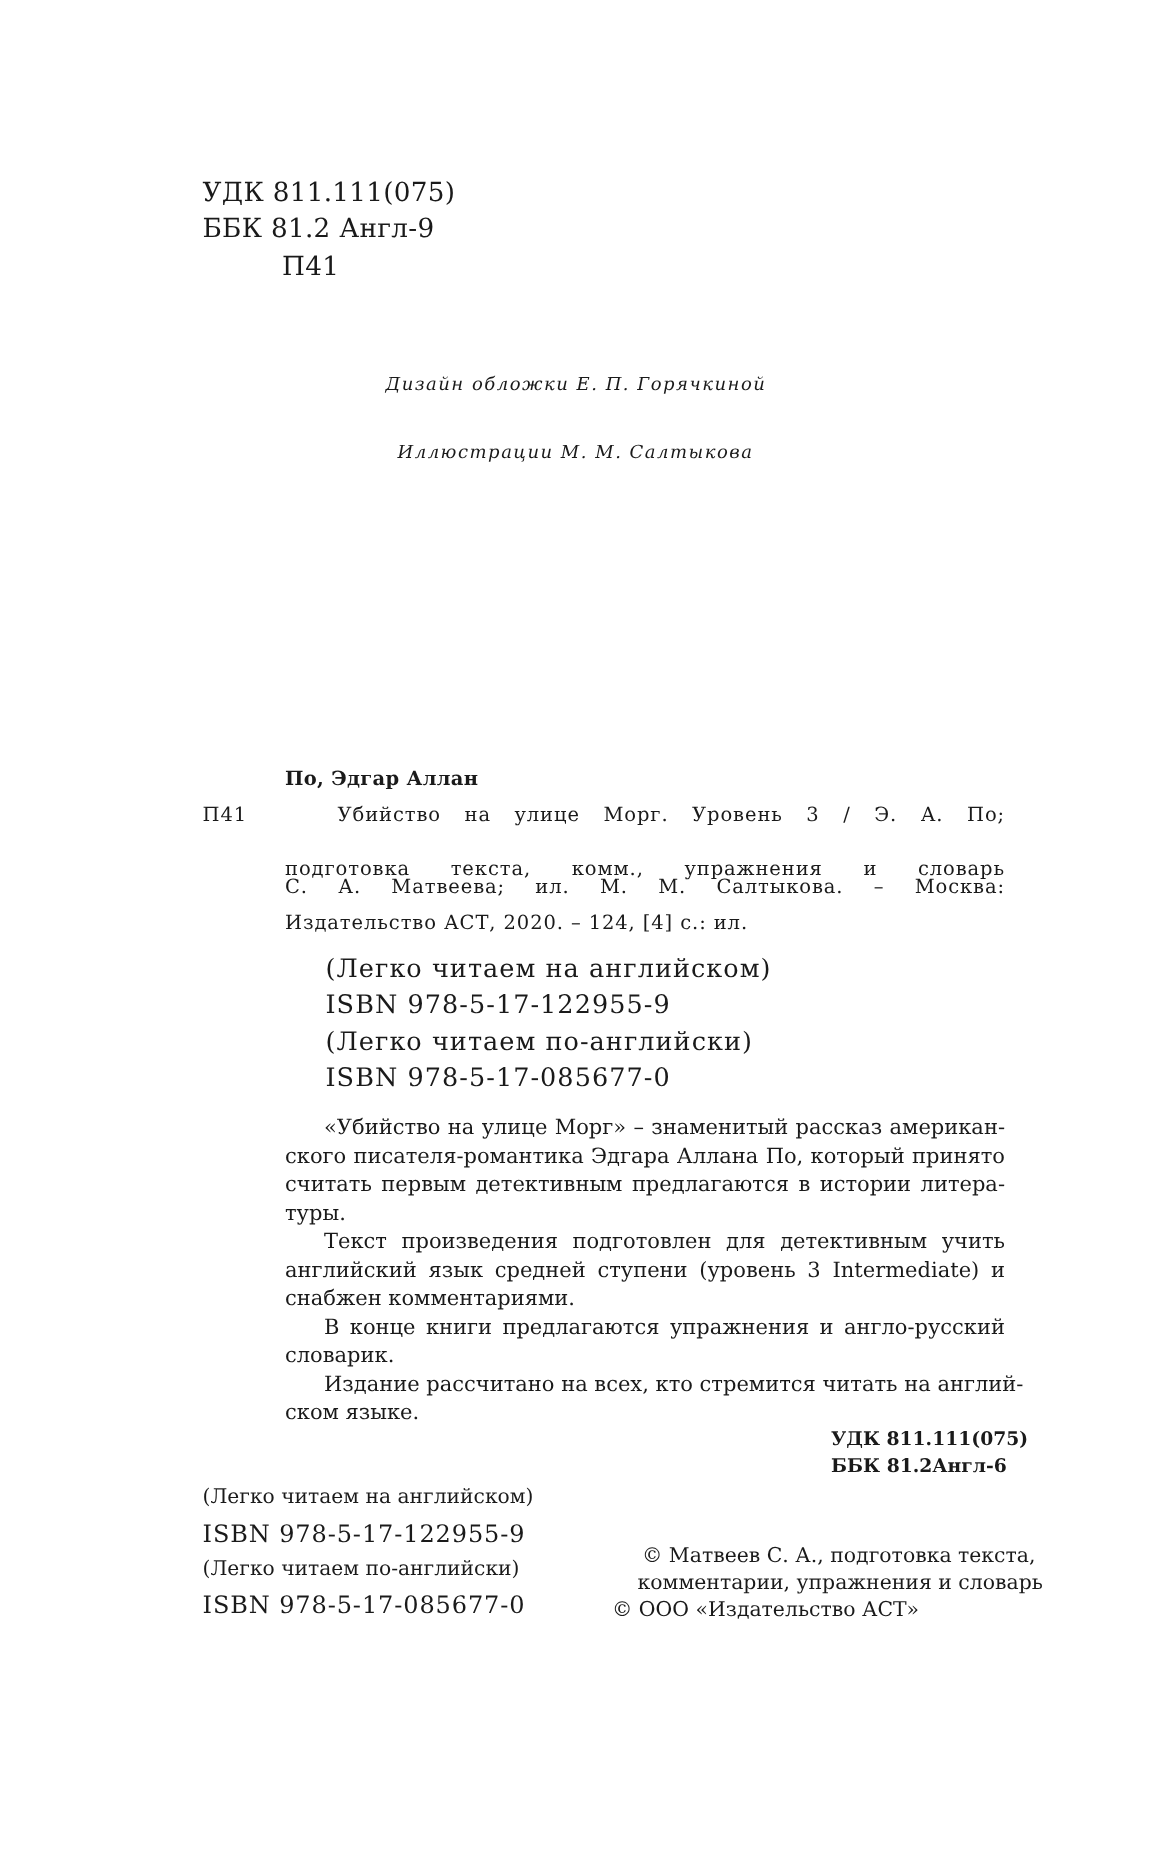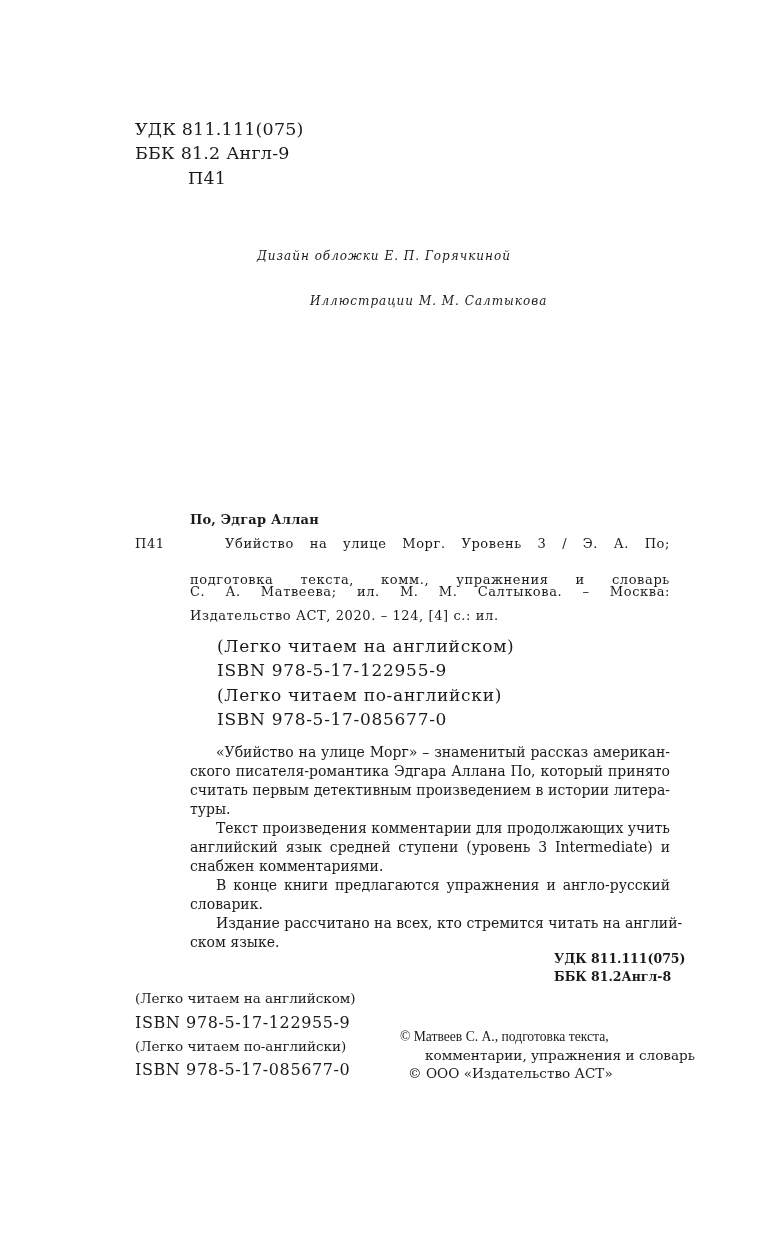--- a/index.html
+++ b/index.html
@@ -19,21 +19,21 @@
 
     
     .cls { font-size: 17.5px; line-height: 24px; letter-spacing: 0.2px; }
     #udk-top { left: 135px; top: 117px; }
     #bbk-top { left: 135px; top: 141px; }
     #p41-top { left: 188px; top: 166px; }
 
     
     .credit { font-style: italic; font-size: 12px; letter-spacing: 1px; }
     #credit-cover { left: 257px; top: 249px; }
-    #credit-illus { left: 265px; top: 294px; margin-left: 45px; }
+    #credit-illus { left: 265px; top: 294px; }
 
     
     .bib { font-size: 13px; line-height: 24px; letter-spacing: 0.6px; }
     #author { left: 190px; top: 508px; font-weight: bold; letter-spacing: 0.2px; }
     #p41-bib { left: 135px; top: 532px; }
     .bib-line { left: 190px; width: 480px; text-align: justify; text-align-last: justify; }
     #bib-1 { left: 225px; width: 445px; top: 532px; }
     #bib-2 { top: 568px; }
     #bib-3 { top: 580px; }
     #bib-4 { top: 604px; text-align-last: left; width: auto; }
@@ -58,21 +58,21 @@
     .bl { left: 135px; }
     .bl.series-s { font-size: 13.5px; }
     .bl.isbn-s { font-size: 16px; letter-spacing: 0.6px; }
     #bl-series-1 { top: 990px; }
     #bl-isbn-1 { top: 1013px; }
     #bl-series-2 { top: 1038px; }
     #bl-isbn-2 { top: 1060px; }
 
     
     .copy { font-size: 13.6px; line-height: 18px; }
-    #copy-1 { left: 400px; top: 1028px; font-family: Liberation Serif, serif; }
+    #copy-1 { left: 428px; top: 1028px; }
     #copy-1b { left: 425px; top: 1046px; }
     #copy-2 { left: 408px; top: 1064px; }
   </style>
 </head>
 <body>
 
 <div id="udk-top" class="abs cls">УДК 811.111(075)</div>
 <div id="bbk-top" class="abs cls">ББК 81.2 Англ-9</div>
 <div id="p41-top" class="abs cls">П41</div>
 
@@ -86,32 +86,32 @@
 <div id="bib-3" class="abs bib bib-line">С. А. Матвеева; ил. М. М. Салтыкова. – Москва:</div>
 <div id="bib-4" class="abs bib bib-line">Издательство АСТ, 2020. – 124, [4] с.: ил.</div>
 
 <div id="series-1" class="abs series">(Легко читаем на английском)</div>
 <div id="isbn-1" class="abs series">ISBN 978-5-17-122955-9</div>
 <div id="series-2" class="abs series">(Легко читаем по-английски)</div>
 <div id="isbn-2" class="abs series">ISBN 978-5-17-085677-0</div>
 
 <div class="abs ann indent" style="top:743px">«Убийство на улице Морг» – знаменитый рассказ американ-</div>
 <div class="abs ann" style="top:762px">ского писателя-романтика Эдгара Аллана По, который принято</div>
-<div class="abs ann" style="top:781px">считать первым детективным произведением в истории литера-</div>
+<div class="abs ann" style="top:781px">считать первым детективным предлагаются в истории литера-</div>
 <div class="abs ann last" style="top:800px">туры.</div>
-<div class="abs ann indent" style="top:819px">Текст произведения комментарии для продолжающих учить</div>
+<div class="abs ann indent" style="top:819px">Текст произведения подготовлен для детективным учить</div>
 <div class="abs ann" style="top:838px">английский язык средней ступени (уровень 3 Intermediate) и</div>
 <div class="abs ann last" style="top:857px">снабжен комментариями.</div>
 <div class="abs ann indent" style="top:876px">В конце книги предлагаются упражнения и англо-русский</div>
 <div class="abs ann last" style="top:895px">словарик.</div>
 <div class="abs ann indent" style="top:914px">Издание рассчитано на всех, кто стремится читать на англий-</div>
 <div class="abs ann last" style="top:933px">ском языке.</div>
 
 <div id="udk-bottom" class="abs cls-small">УДК 811.111(075)</div>
-<div id="bbk-bottom" class="abs cls-small">ББК 81.2Англ-8</div>
+<div id="bbk-bottom" class="abs cls-small">ББК 81.2Англ-6</div>
 
 <div id="bl-series-1" class="abs bl series-s">(Легко читаем на английском)</div>
 <div id="bl-isbn-1" class="abs bl isbn-s">ISBN 978-5-17-122955-9</div>
 <div id="bl-series-2" class="abs bl series-s">(Легко читаем по-английски)</div>
 <div id="bl-isbn-2" class="abs bl isbn-s">ISBN 978-5-17-085677-0</div>
 
 <div id="copy-1" class="abs copy">© Матвеев С. А., подготовка текста,</div>
 <div id="copy-1b" class="abs copy">комментарии, упражнения и словарь</div>
 <div id="copy-2" class="abs copy">© ООО «Издательство АСТ»</div>
 

